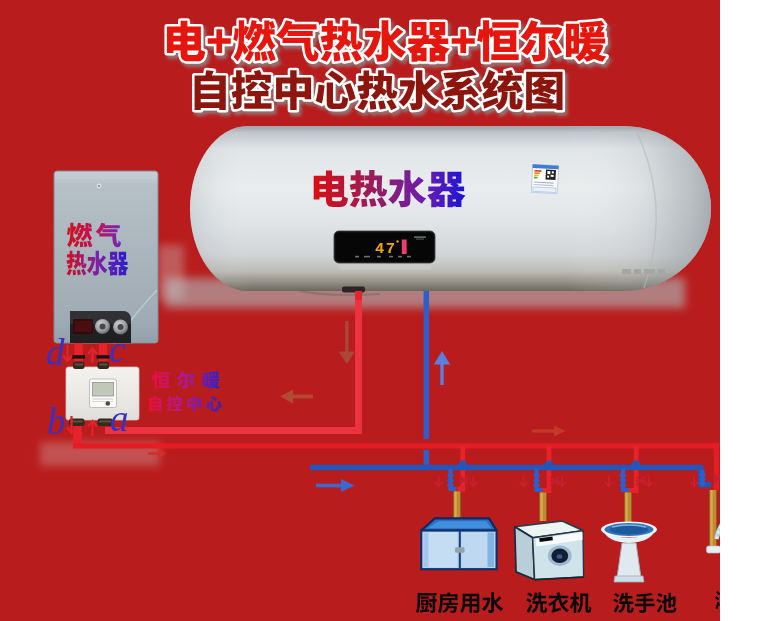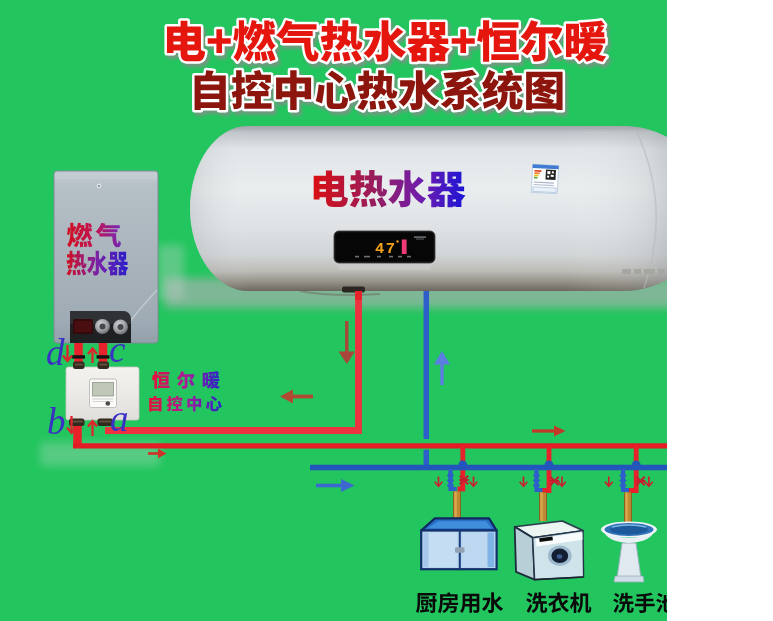--- a/index.html
+++ b/index.html
@@ -1,15 +1,15 @@
 <!DOCTYPE html>
 <html><head><meta charset="utf-8">
 <style>
 html,body{margin:0;padding:0;background:#ffffff;}
-#stage{position:relative;width:667px;height:621px;overflow:hidden;background:#22c55e;
+#stage{position:relative;width:720px;height:621px;overflow:hidden;background:#b91c1c;
 font-family:"Liberation Sans", sans-serif;}
 </style></head>
 <body>
 <div id="stage">
 <svg width="773" height="621" viewBox="0 0 773 621">
 <defs>
 <linearGradient id="heaterV" x1="0" y1="0" x2="0" y2="1">
  <stop offset="0" stop-color="#999fa4"></stop>
           <stop offset="0.04" stop-color="#bfc5c9"></stop>
  <stop offset="0.14" stop-color="#e1e5e8"></stop>

